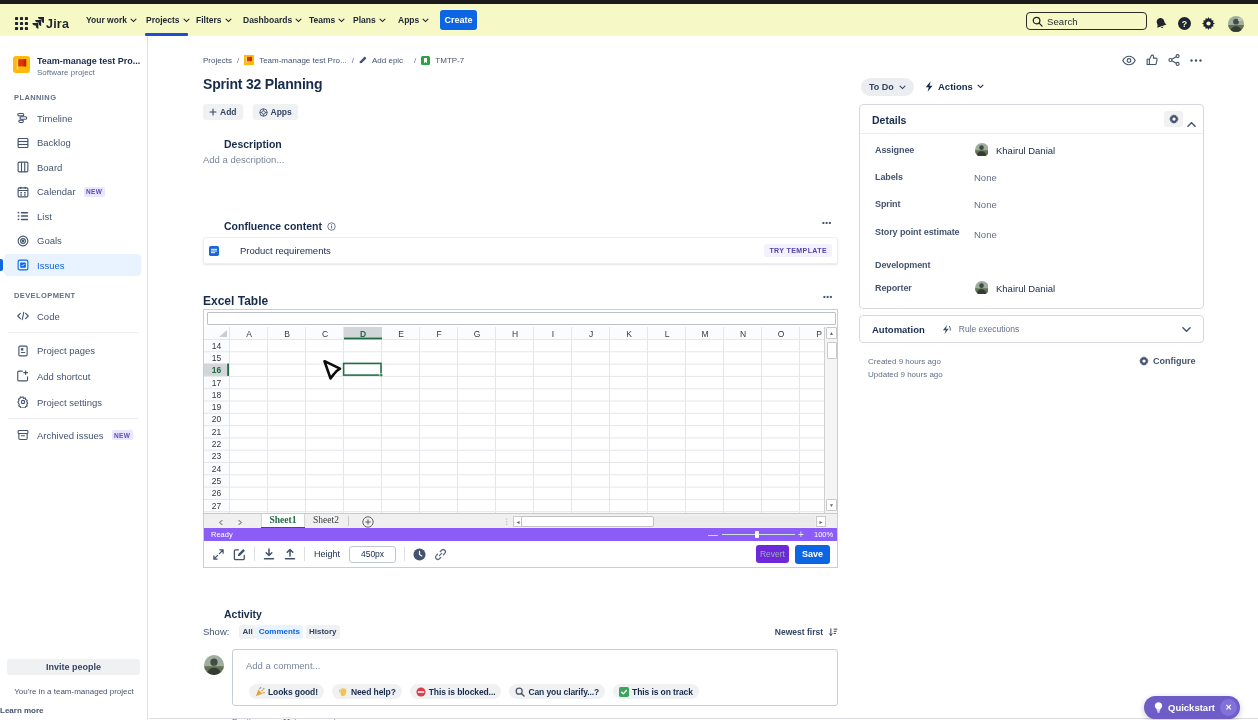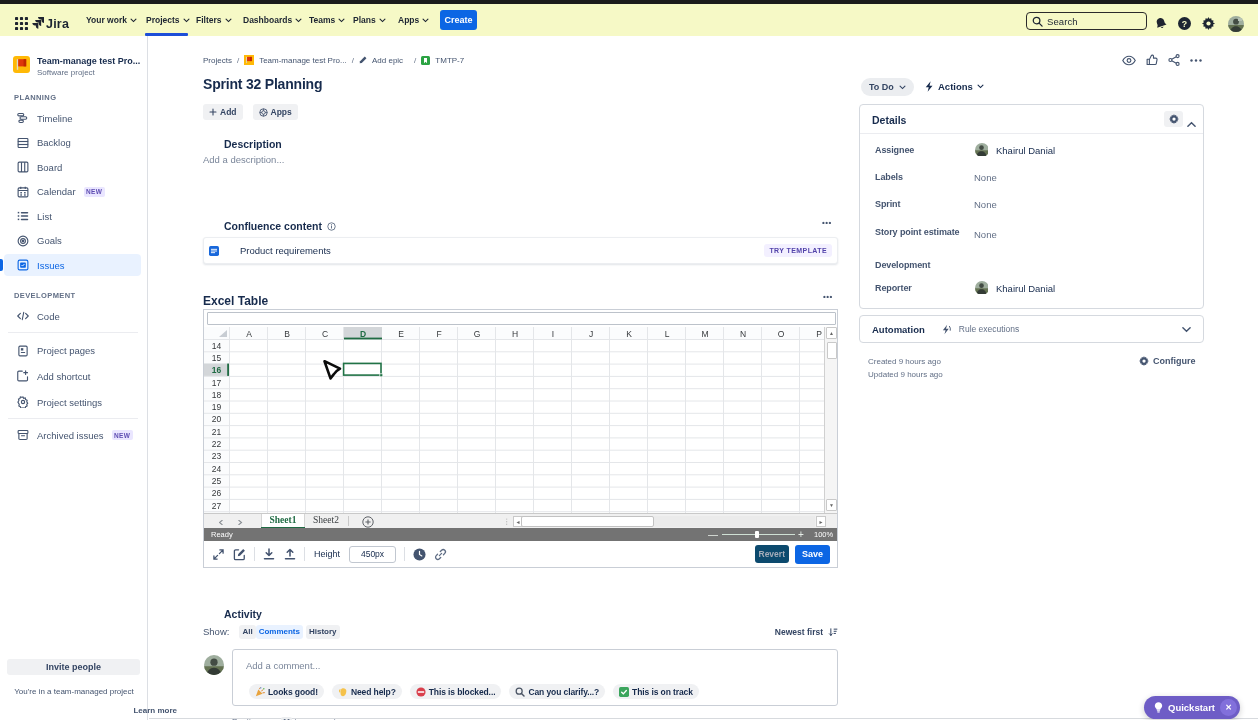--- a/index.html
+++ b/index.html
@@ -25,21 +25,21 @@
 .sb-sub { font-size:8px; color:#626F86; margin-top:2px; }
 .sb-cap { position:absolute; left:14px; font-size:7.5px; font-weight:700; letter-spacing:.4px; color:#626F86; }
 .sb-item { position:absolute; left:0; width:141px; height:22px; display:flex; align-items:center; gap:8px; padding-left:17px; font-size:9.5px; color:#44546F; white-space:nowrap; }
 .sb-item svg { flex:none; width:12px; height:12px; }
 .sb-item.sel { background:#E9F2FF; color:#0C66E4; left:4px; width:137px; padding-left:13px; border-radius:4px; }
 .sb-selbar { position:absolute; left:0; width:2.5px; height:12px; background:#0C66E4; border-radius:0 2px 2px 0; }
 .newbadge { background:#EAE6FF; color:#5E4DB2; font-size:6.5px; font-weight:700; letter-spacing:.3px; padding:1.5px 2.5px; border-radius:2px; }
 .sb-div { position:absolute; left:8px; width:130px; height:1px; background:#ebecf0; }
 .invitebtn { position:absolute; left:7px; top:623px; width:133px; height:16px; background:#f0f1f3; border-radius:3px; font-size:9px; font-weight:700; color:#344563; display:flex; align-items:center; justify-content:center; }
 .sb-foot1 { position:absolute; left:0; top:651px; width:148px; text-align:center; font-size:8px; color:#44546F; white-space:nowrap; }
-.sb-foot2 { position:absolute; left:0; top:670px; width:177px; text-align:right; font-size:8px; font-weight:600; color:#44546F; }
+.sb-foot2 { position:absolute; left:0; top:670px; width:177px; text-align:left; font-size:8px; font-weight:600; color:#44546F; }
 
 
 .crumbs { left:203px; top:55px; font-size:8px; color:#44546F; display:flex; align-items:center; gap:5px; }
 .crumbs .sep { color:#626F86; }
 .title { left:203px; top:76px; font-size:14px; font-weight:700; color:#172B4D; letter-spacing:-.2px; }
 .btnrow { left:203px; top:104px; display:flex; gap:10px; }
 .gbtn { background:#f0f1f3; border-radius:3px; height:16px; display:inline-flex; align-items:center; gap:3px; padding:0 6px; font-size:8.5px; font-weight:700; color:#344563; }
 .h2 { font-size:10.5px; font-weight:700; color:#172B4D;padding-left:21px; }
 .desc-h { left:203px; top:138px; }
 .desc-p { left:203px; top:154px; font-size:9.5px; color:#7A869A; }
@@ -49,25 +49,25 @@
 .prod-name { font-size:9.5px; color:#172B4D; }
 .trytpl { margin-left:auto; background:#f3f0ff; color:#5243AA; font-size:7px; font-weight:700; letter-spacing:.4px; border-radius:3px; padding:3px 5px; }
 .excel-h { left:203px; top:294px; font-size:12px; font-weight:700; color:#172B4D; }
 
 
 .excel { left:203px; top:309px; width:635px; height:259px; border:1px solid #c9ced6; background:#fff; }
 .fbar { position:absolute; left:3px; top:2px; width:629px; height:13px; border:1px solid #bcc2ca; background:#fff; border-radius:1px; }
 .vsb { position:absolute; right:0px; top:17px; width:13px; height:186px; background:#f5f5f5; border-left:1px solid #d0d0d0; }
 .sbtn { position:absolute; left:1px; width:11px; height:12px; background:#fff; border:1px solid #c9c9c9; border-radius:1px; color:#666; font-size:5px; line-height:10px; text-align:center; }
 .tabbar { position:absolute; left:0; top:203px; width:633px; height:15px; background:#f0f0f0; border-top:1px solid #c9c9c9; font-size:10px; color:#444; }
-.greenbar { position:absolute; left:0; top:218px; width:633px; height:13px; background:#737373; color:#fff; font-size:7.5px; }
+.greenbar { position:absolute; left:0; top:218px; width:633px; height:13px; background:#8b5cf6; color:#fff; font-size:7.5px; }
 .etools { position:absolute; left:0; top:231px; width:633px; height:26px; background:#fff; display:flex; align-items:center; }
 .esep { width:1px; height:14px; background:#dcdfe4; margin:0 8px; }
 .hinput { width:47px; height:17px; border:1px solid #c1c7d0; border-radius:3px; font-size:8.5px; color:#172B4D; display:flex; align-items:center; justify-content:center; }
-.revert { color:#a5adba; font-size:8.5px; font-weight:700; background:#0c4a6e; border-radius:3px; height:18px; display:flex; align-items:center; padding:0 4px;text-align:right; }
+.revert { color:#a5adba; font-size:8.5px; font-weight:400; background:#6d28d9; border-radius:3px; height:18px; display:flex; align-items:center; padding:0 4px;text-align:right; }
 .savebtn { background:#0C66E4; color:#fff; font-size:9px; font-weight:700; border-radius:3px; height:19px; display:flex; align-items:center; padding:0 7px; }
 
 
 .act-h { left:203px; top:608px; }
 .showrow { left:203px; top:624px; width:635px; height:15px; display:flex; align-items:center; font-size:9.5px; color:#44546F; }
 .pill { height:14px; border-radius:3px; display:inline-flex; align-items:center; padding:0 3px; font-size:8px; font-weight:700; color:#344563; background:#f0f1f3; }
 .pill.blue { background:#E9F2FF; color:#0C66E4; }
 .cavatar { left:204px; top:655px; width:20px; height:20px; border-radius:50%; overflow:hidden; }
 .cavatar svg { width:20px; height:20px; }
 .cbox { left:232px; top:649px; width:606px; height:57px; border:1px solid #c9ced6; border-radius:3px; background:#fff; }

